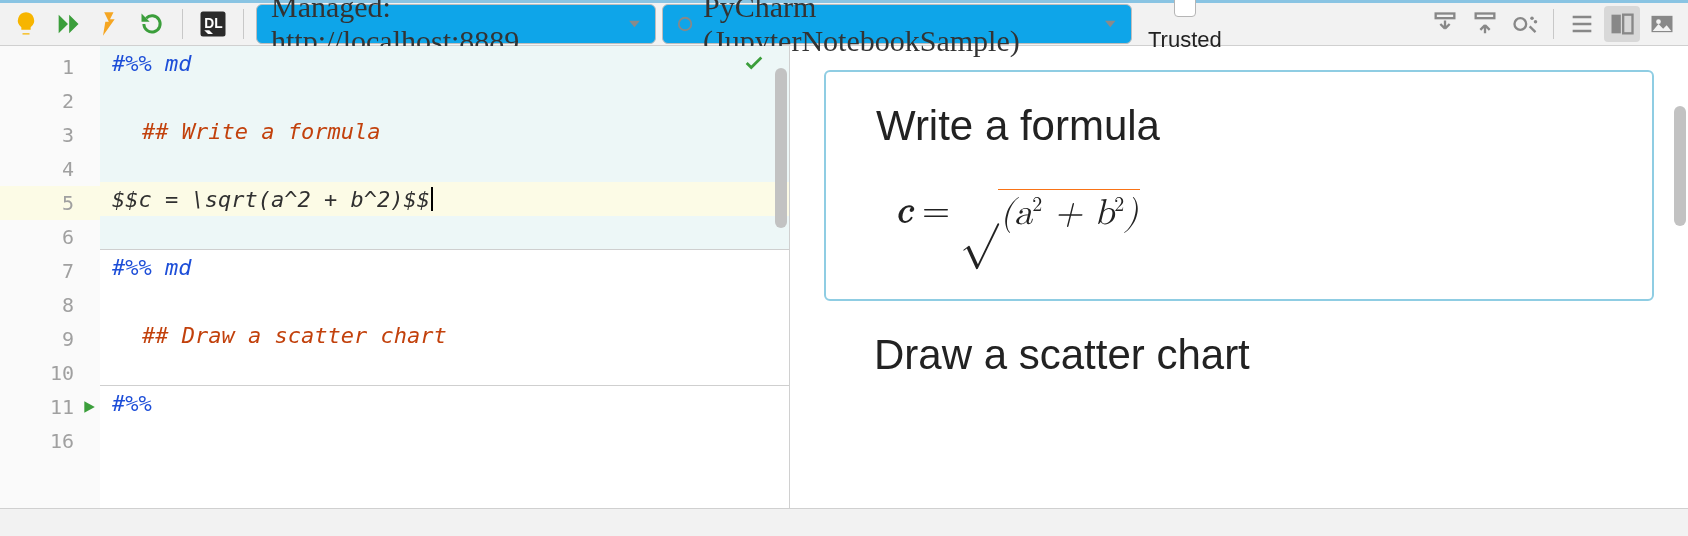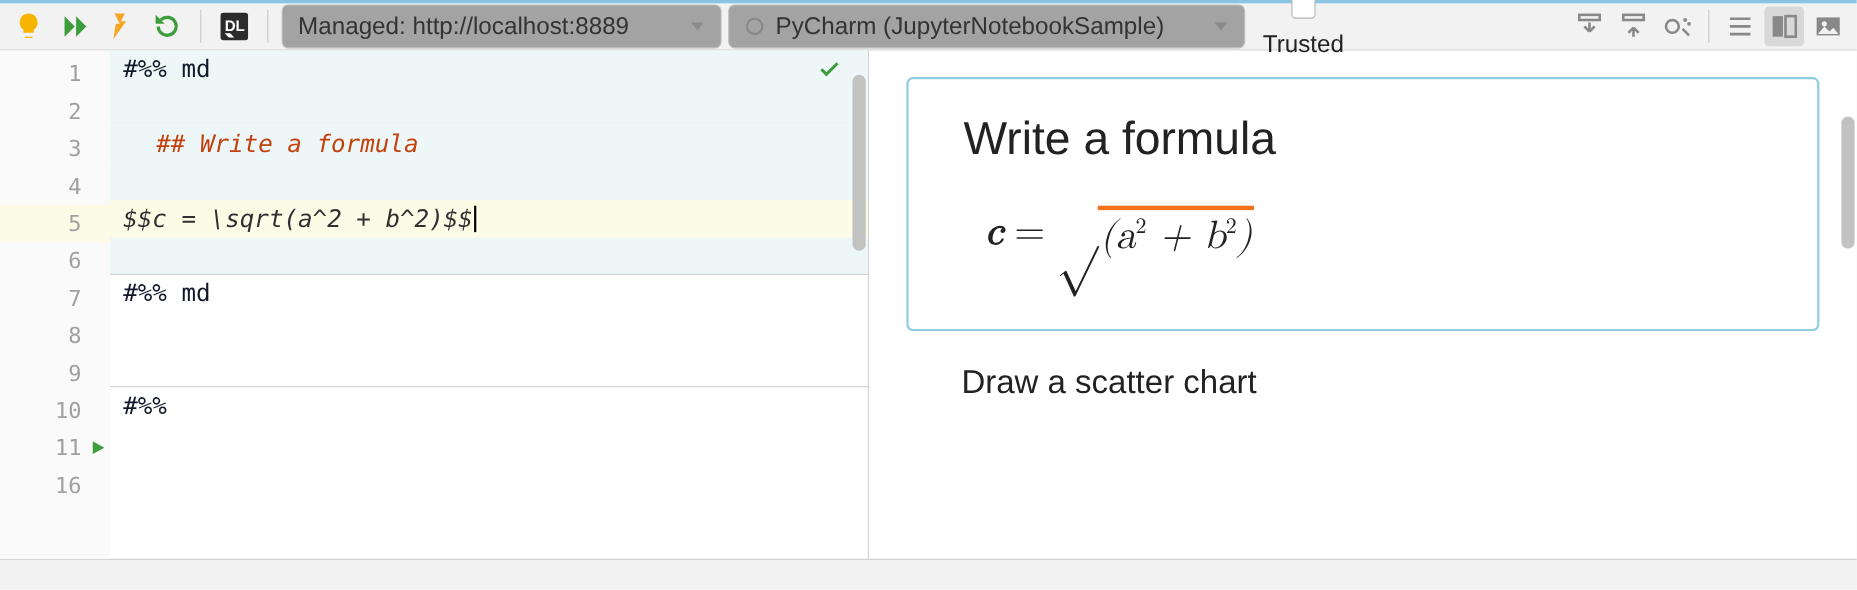--- a/index.html
+++ b/index.html
@@ -32,30 +32,31 @@
   cursor: pointer;
 }
 .tool-sep {
   width: 1px;
   height: 30px;
   background: #c8c8c8;
   margin: 0 6px;
 }
 .dropdown {
   height: 40px;
-  background: #a3a3a3;
+  background: #0ea5e9;
   border: 1px solid #bdbdbd;
   border-radius: 6px;
   display: flex;
   align-items: center;
   padding: 0 14px;
   gap: 10px;
-  font-size: 22px;
+  font-size: 30px;
   color: #333;
   cursor: pointer;
+  font-family: Liberation Serif, serif;
 }
 .dropdown .caret {
   margin-left: 4px;
 }
 .trusted-wrap {
   display: flex;
   align-items: center;
   gap: 10px;
   font-size: 22px;
   color: #222;
@@ -125,21 +126,21 @@
 .code-line {
   height: 34px;
   display: flex;
   align-items: center;
   padding-left: 12px;
   white-space: pre;
 }
 .cell-md-bg { background: #edf7f7; }
 .active-line-bg { background: #fcfbe6; }
 .code-txt { color: #303030; font-style: italic; }
-.comment { color: #0f172a; }
+.comment { color: #1d4ed8; font-style: italic; }
 .md-heading { color: #c2410c; font-weight: normal; font-style: italic; margin-left: 30px; }
 .cell-delim {
   border-bottom: 1px solid #cfcfcf;
 }
 .scroll-thumb {
   position: absolute;
   right: 2px;
   top: 22px;
   width: 12px;
   height: 160px;
@@ -182,39 +183,39 @@
   padding: 30px 50px 60px;
   margin-bottom: 30px;
 }
 .preview-h2 {
   font-size: 42px;
   font-weight: 400;
   color: #222;
   margin-bottom: 34px;
 }
 .preview-h2.plain {
-  font-size: 30px;
+  font-size: 42px;
   font-weight: 400;
   color: #222;
   padding-left: 50px;
 }
 .formula {
   font-family: "Cambria Math", "STIX", "Latin Modern Math", serif;
   font-style: italic;
   font-size: 36px;
   color: #222;
   display: flex;
   align-items: center;
   gap: 4px;
   margin-left: 20px;
 }
 .formula sup { font-size: 20px; font-style: normal; }
 .sqrt-symbol { font-size: 46px; font-style: normal; margin-right: -4px; }
 .sqrt-bar {
-  border-top: 4px solid #f97316;
+  border-top: 1px solid #f97316;
   padding: 2px 2px 0 2px;
 }
 
 .bottom-bar {
   height: 16px;
   background: #f2f2f2;
   border-top: 1px solid #d0d0d0;
 }
 svg { display: block; }
 </style>
@@ -350,20 +351,21 @@
       </div>
       <div class="scroll-thumb"></div>
     <div class="code-line cell-md-bg"><span class="comment">#%% md</span></div>
         <div class="code-line cell-md-bg"><span class="code-txt"> </span></div>
         <div class="code-line cell-md-bg"><span class="md-heading">## Write a formula</span></div>
         <div class="code-line cell-md-bg"><span class="code-txt"> </span></div>
         <div class="code-line active-line-bg"><span class="code-txt">$$c = \sqrt(a^2 + b^2)$$</span><span class="caret-cursor"></span></div>
         <div class="code-line cell-md-bg cell-delim"><span class="code-txt"> </span></div>
         <div class="code-line "><span class="comment">#%% md</span></div>
         <div class="code-line "><span class="code-txt"> </span></div>
+        <div class="code-line "><span class="md-heading">## Draw a scatter chart</span></div>
         <div class="code-line  cell-delim"><span class="code-txt"> </span></div>
         <div class="code-line "><span class="comment">#%%</span></div>
         <div class="code-line "><span class="code-txt"> </span></div>
       </div>
   </div>
 
   <div class="preview-pane">
     <div class="preview-scroll"></div>
     <div class="preview-card">
       <div class="preview-h2">Write a formula</div>

